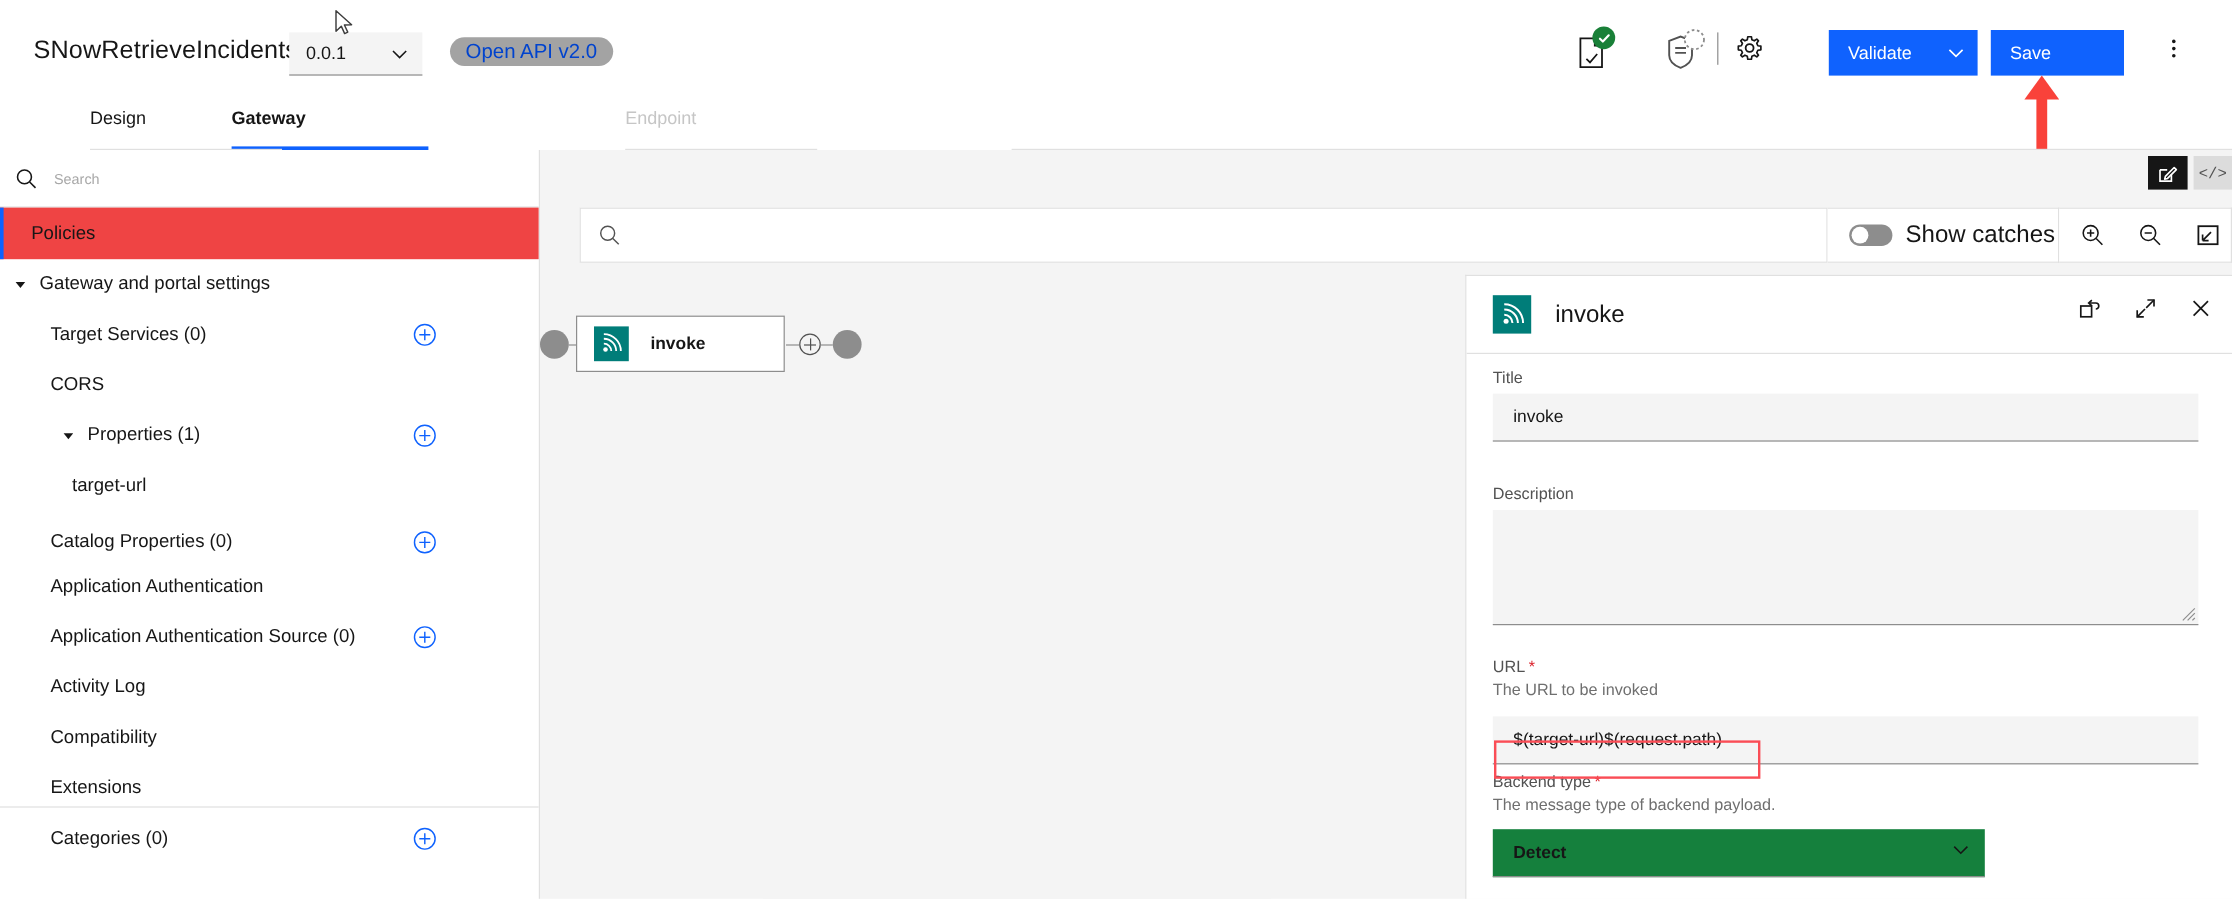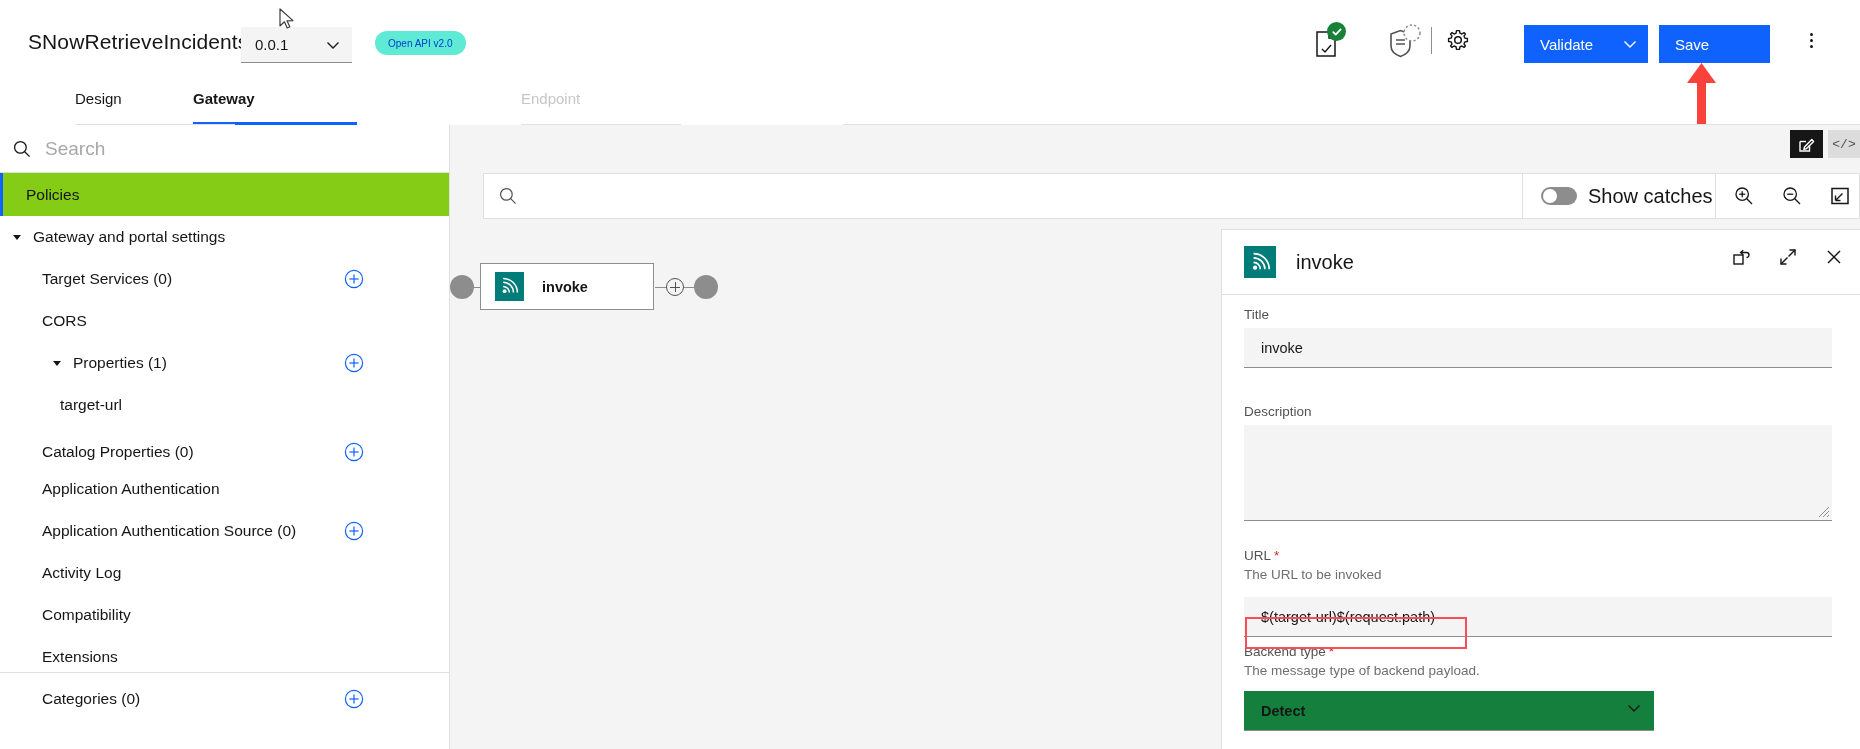--- a/index.html
+++ b/index.html
@@ -30,22 +30,22 @@
   .version-select .vs-val {
     font-size: 15px; color: #161616; padding-left: 14px;
   }
   .version-select .vs-chev {
     position: absolute; right: 11px; top: 10px;
     width: 16px; height: 16px;
   }
   .api-badge {
     position: absolute; left: 375px; top: 31px;
     height: 24px; padding: 0 13px;
-    background: #5eead4; color: #0043ce;
-    border-radius: 12px; font-size: 10px;
+    background: #a3a3a3; color: #0043ce;
+    border-radius: 12px; font-size: 17px;
     display: flex; align-items: center; white-space: nowrap;
     cursor: default;
   }
 
   .cursor-arrow { position: absolute; left: 279px; top: 8px; width: 17px; height: 24px; }
 
   
   .tb-icon { position: absolute; cursor: pointer; }
   .doc-check-wrap { left: 1311px; top: 22px; width: 36px; height: 40px; }
   .green-badge {
@@ -119,28 +119,28 @@
     overflow: hidden;
   }
   .sb-search {
     position: absolute; left: 0; top: 0; width: 449px; height: 48px;
     display: flex; align-items: center; border-bottom: 1px solid #e0e0e0;
     cursor: text;
   }
   .sb-search .sb-mag { margin-left: 12px; width: 20px; height: 20px; }
   .sb-search input {
     border: none; outline: none; background: transparent;
-    font-family: "Liberation Sans", sans-serif; font-size: 19px;
+    font-family: "Liberation Sans", sans-serif; font-size: 12px;
     color: #000000; margin-left: 13px; width: 350px;
   }
   .sb-search input::placeholder { color: #a8a8a8; }
 
   .sb-policies {
     position: absolute; left: 0; top: 48px; width: 449px; height: 43px;
-    background: #84cc16; display: flex; align-items: center; cursor: pointer;
+    background: #ef4444; display: flex; align-items: center; cursor: pointer;
   }
   .sb-policies::before {
     content: ""; position: absolute; left: 0; top: 0; width: 3px; height: 43px;
     background: #0f62fe;
   }
   .sb-policies span { margin-left: 26px; font-size: 15.5px; color: #161616; }
 
   .sb-group {
     position: absolute; left: 0; top: 91px; width: 449px; height: 42px;
     display: flex; align-items: center; cursor: pointer;

